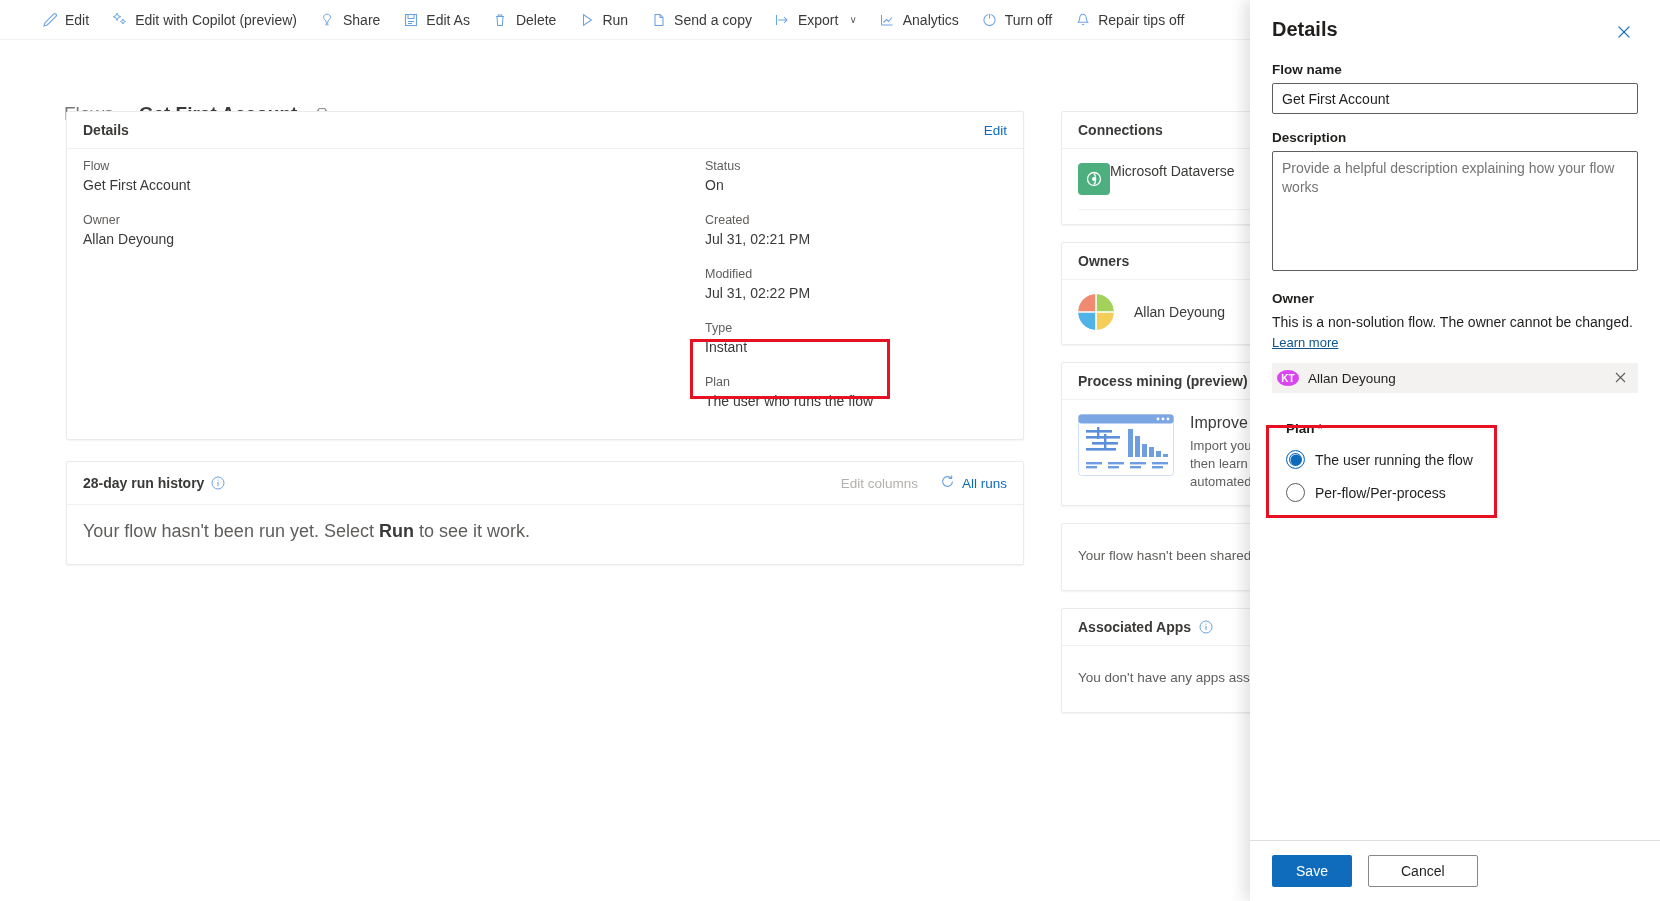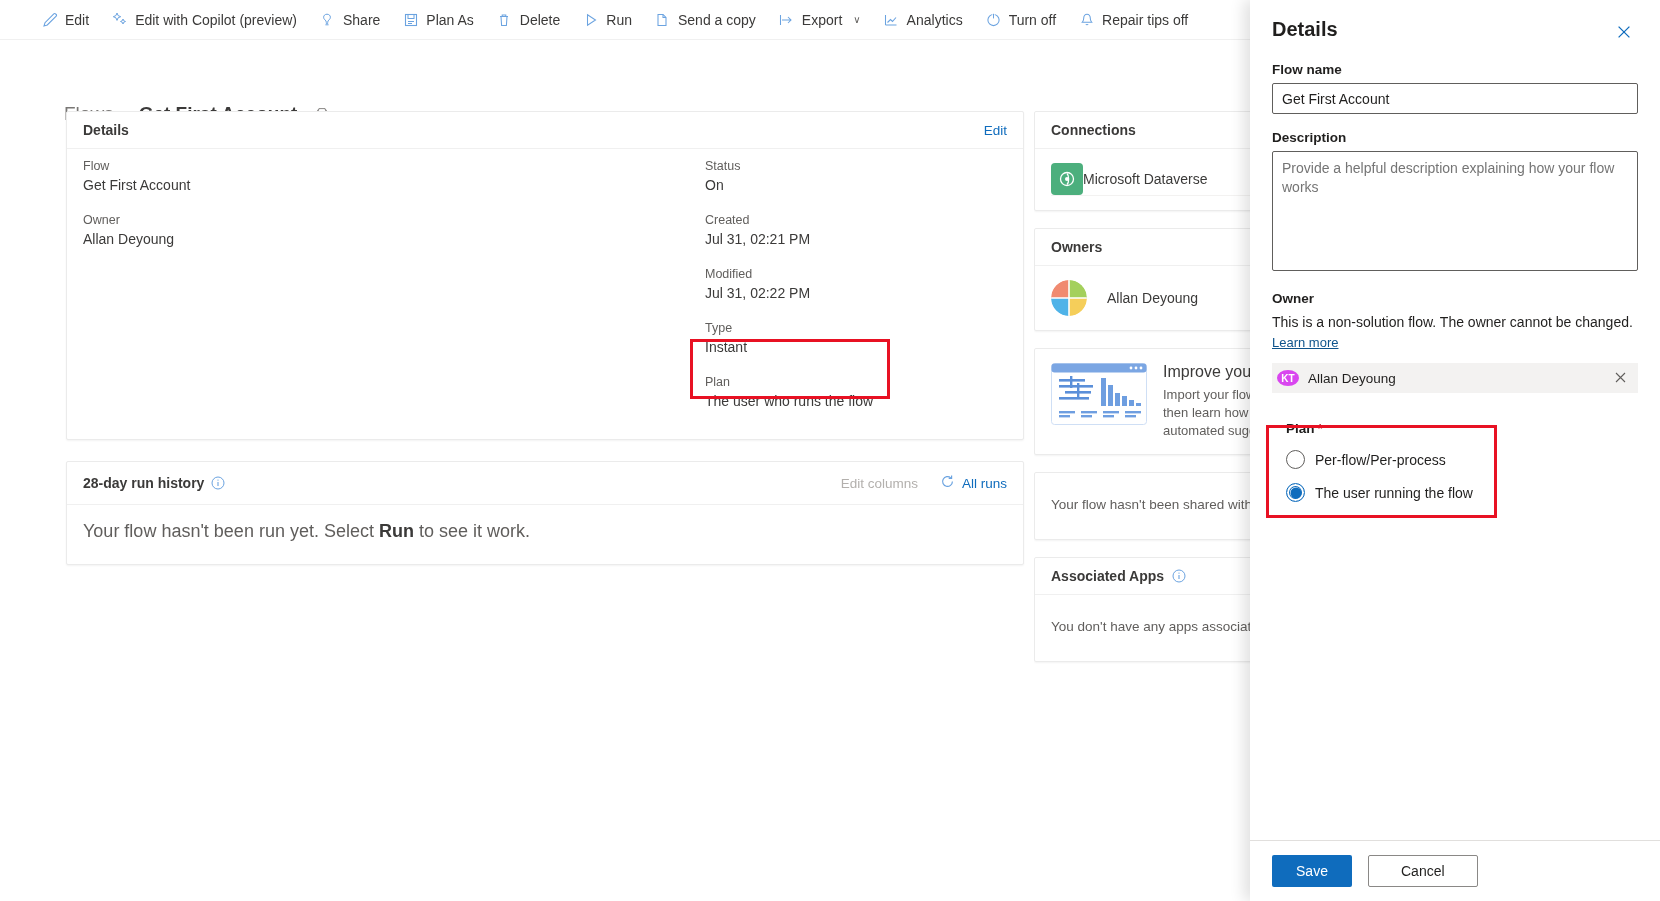--- a/index.html
+++ b/index.html
@@ -60,21 +60,21 @@
   .rh-head { height:43px; display:flex; align-items:center; justify-content:space-between; padding:0 16px; border-bottom:1px solid #f0f0f0;}
   .rh-right { display:flex; align-items:center; gap:22px; }
   .rh-edit { font-size:13.5px; color:#b3b0ad; cursor:default; }
   .rh-allruns { font-size:13.5px; color:#0f6cbd; display:flex; align-items:center; gap:7px; cursor:pointer; }
   .rh-body { padding:16px; font-size:18px; color:#605e5c; }
   .rh-body b { font-weight:600; color:#3b3a39; }
   .side-card { background:#fff; border:1px solid #ebebeb; border-radius:2px; box-shadow:0 1px 2px rgba(0,0,0,0.05); margin-bottom:17px; width:250px; }
   .side-head { height:37px; display:flex; align-items:center; gap:8px; padding:0 16px; border-bottom:1px solid #f0f0f0; }
   .side-head-title { font-size:14px; font-weight:700; color:#3b3a39; white-space:nowrap; }
   .side-body { padding:14px 16px; }
-  .conn-row { display:flex; align-items:center; border-bottom:1px solid #f3f2f1;}
+  .conn-row { display:flex; padding-bottom:14px; border-bottom:1px solid #f3f2f1;}
   .conn-logo { width:32px; height:32px; border-radius:4px; background:#4caf7d; display:flex; align-items:center; justify-content:center; flex:0 0 auto;}
   .conn-name { font-size:14px; color:#3b3a39; white-space:nowrap; }
   .owner-row { display:flex; align-items:center; gap:20px; }
   .owner-name { font-size:14px; color:#3b3a39; white-space:nowrap; }
   .avatar-quad { width:36px; height:36px; border-radius:50%; overflow:hidden; flex:0 0 auto; }
   .pm-row { display:flex; gap:16px; align-items:flex-start; }
   .pm-thumb { width:96px; height:62px; flex:0 0 auto; }
   .pm-title { font-size:16px; color:#3b3a39; white-space:nowrap; }
   .pm-desc { font-size:13px; color:#605e5c; line-height:18px; margin-top:5px; width:190px; }
   .side-empty { font-size:13.5px; color:#605e5c; white-space:nowrap; }
@@ -179,21 +179,21 @@
     </div>
 
     <div class="tb-item">
       <span class="tb-ico">
         <svg width="16" height="16" viewBox="0 0 16 16">
             <rect x="2.5" y="2.5" width="11" height="11" fill="none" stroke="#6ba3e0" stroke-width="1.1"></rect>
             <rect x="5" y="2.5" width="6" height="4" fill="none" stroke="#6ba3e0" stroke-width="1"></rect>
             <path d="M5 9.5h6M5 11.5h4" stroke="#6ba3e0" stroke-width="1"></path>
           </svg>
       </span>
-      <span>Plan As</span>
+      <span>Edit As</span>
     </div>
 
     <div class="tb-item">
       <span class="tb-ico">
         <svg width="16" height="16" viewBox="0 0 16 16">
             <path d="M4 4.5h8M6.2 4.5V3h3.6v1.5M5 4.5l.6 9h4.8l.6-9" fill="none" stroke="#6ba3e0" stroke-width="1.05"></path>
           </svg>
       </span>
       <span>Delete</span>
     </div>
@@ -265,21 +265,21 @@
     <span class="bc-title">Get First Account</span>
     <span class="bc-gem">
       <svg width="18" height="18" viewBox="0 0 18 18">
           <path d="M3.5 7.2L6 3.6h6l2.5 3.6L9 14.4z" fill="none" stroke="#8a8886" stroke-width="1"></path>
           <path d="M3.5 7.2h11M6 3.6l-1 3.6 4 7.2 4-7.2-1-3.6" fill="none" stroke="#8a8886" stroke-width="0.85"></path>
         </svg>
     </span>
   </div>
 
   <div class="side-clip">
-    <div style="width:250px;">
+    <div style="width:250px;margin-left:27px;">
 
       <div class="side-card">
         <div class="side-head">
           <span class="side-head-title">Connections</span>
         </div>
         <div class="side-body">
           <div class="conn-row">
             <span class="conn-logo">
               <svg width="20" height="20" viewBox="0 0 20 20">
                   <circle cx="10" cy="10" r="6.5" fill="none" stroke="#fff" stroke-width="1.3"></circle>
@@ -313,20 +313,30 @@
                   <path d="M18 0v36M0 18h36" stroke="#ffffff" stroke-width="1.6"></path>
                 </g>
               </svg>
             </span>
             <span class="owner-name">Allan Deyoung</span>
           </div>
         </div>
       </div>
 
       <div class="side-card">
+        <div class="side-head">
+          <span class="side-head-title">Process mining (preview)</span>
+          <span class="info-ico">
+            <svg width="14" height="14" viewBox="0 0 14 14">
+                <circle cx="7" cy="7" r="6" fill="none" stroke="#6ba3e0" stroke-width="1"></circle>
+                <path d="M7 6v4" stroke="#6ba3e0" stroke-width="1.1"></path>
+                <circle cx="7" cy="4.1" r="0.7" fill="#6ba3e0"></circle>
+              </svg>
+          </span>
+        </div>
         <div class="side-body">
           <div class="pm-row">
             <span class="pm-thumb">
               <svg width="96" height="62" viewBox="0 0 96 62">
                 <rect x="0.5" y="0.5" width="95" height="61" rx="3" fill="#fff" stroke="#cfdff5"></rect>
                 <rect x="0.5" y="0.5" width="95" height="9" rx="3" fill="#7ba6e3"></rect>
                 <circle cx="80" cy="5" r="1.4" fill="#fff"></circle>
                   <circle cx="85" cy="5" r="1.4" fill="#fff"></circle>
                   <circle cx="90" cy="5" r="1.4" fill="#fff"></circle>
                 <g fill="#5b8fd9">
@@ -498,26 +508,26 @@
               </svg>
           </span>
         </div>
       </div>
 
       <div class="plan-block">
         <div class="plan-label">
           <span>Plan</span><span class="req">*</span>
         </div>
         <div class="radio-row">
+          <span class="radio on"></span>
+          <span class="radio-label">The user running the flow</span>
+        </div>
+        <div class="radio-row">
           <span class="radio"></span>
           <span class="radio-label">Per-flow/Per-process</span>
-        </div>
-        <div class="radio-row">
-          <span class="radio on"></span>
-          <span class="radio-label">The user running the flow</span>
         </div>
       </div>
 
     </div>
 
     <div class="fly-foot">
       <button class="btn-primary">Save</button>
       <button class="btn-default">Cancel</button>
     </div>
   </div>

